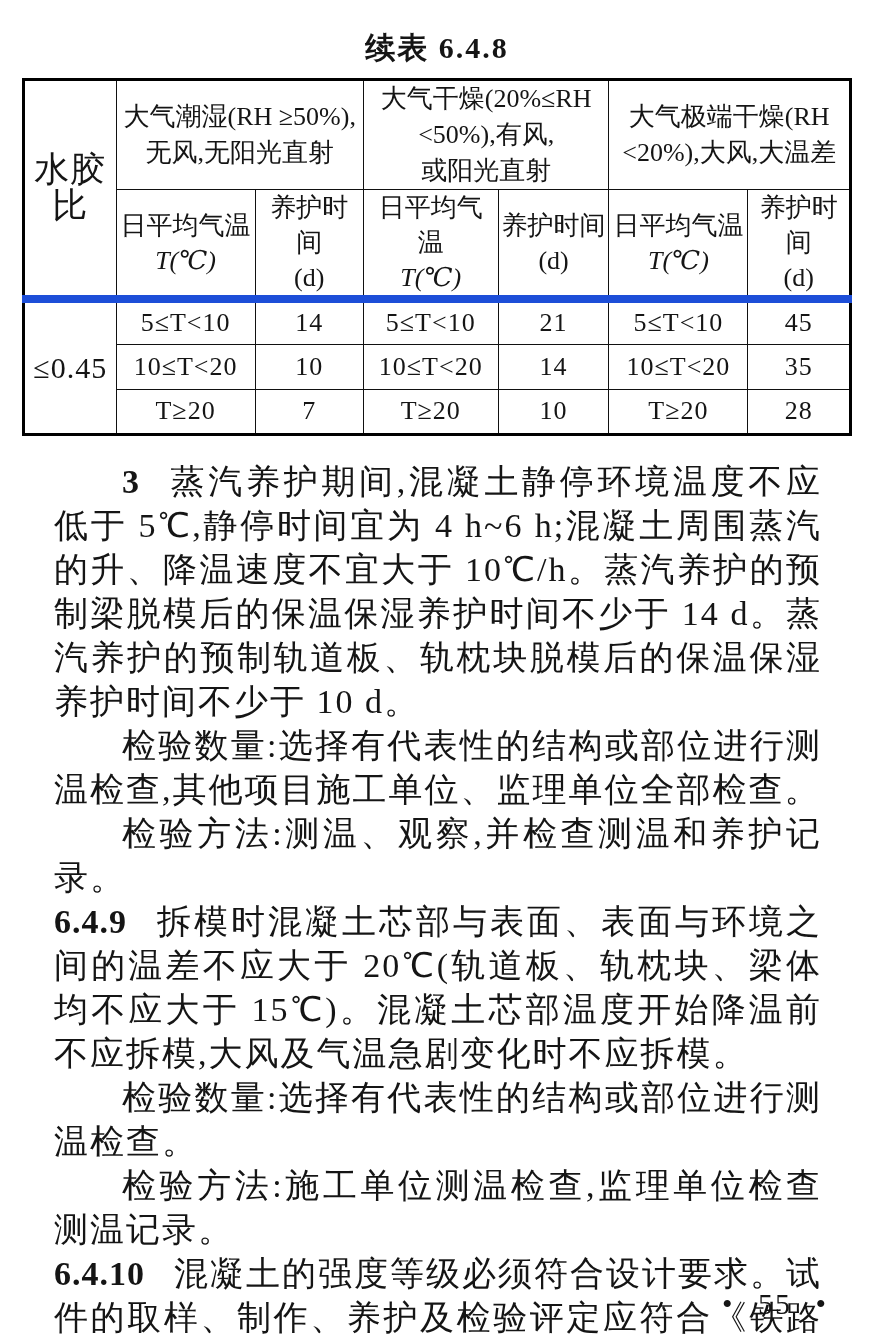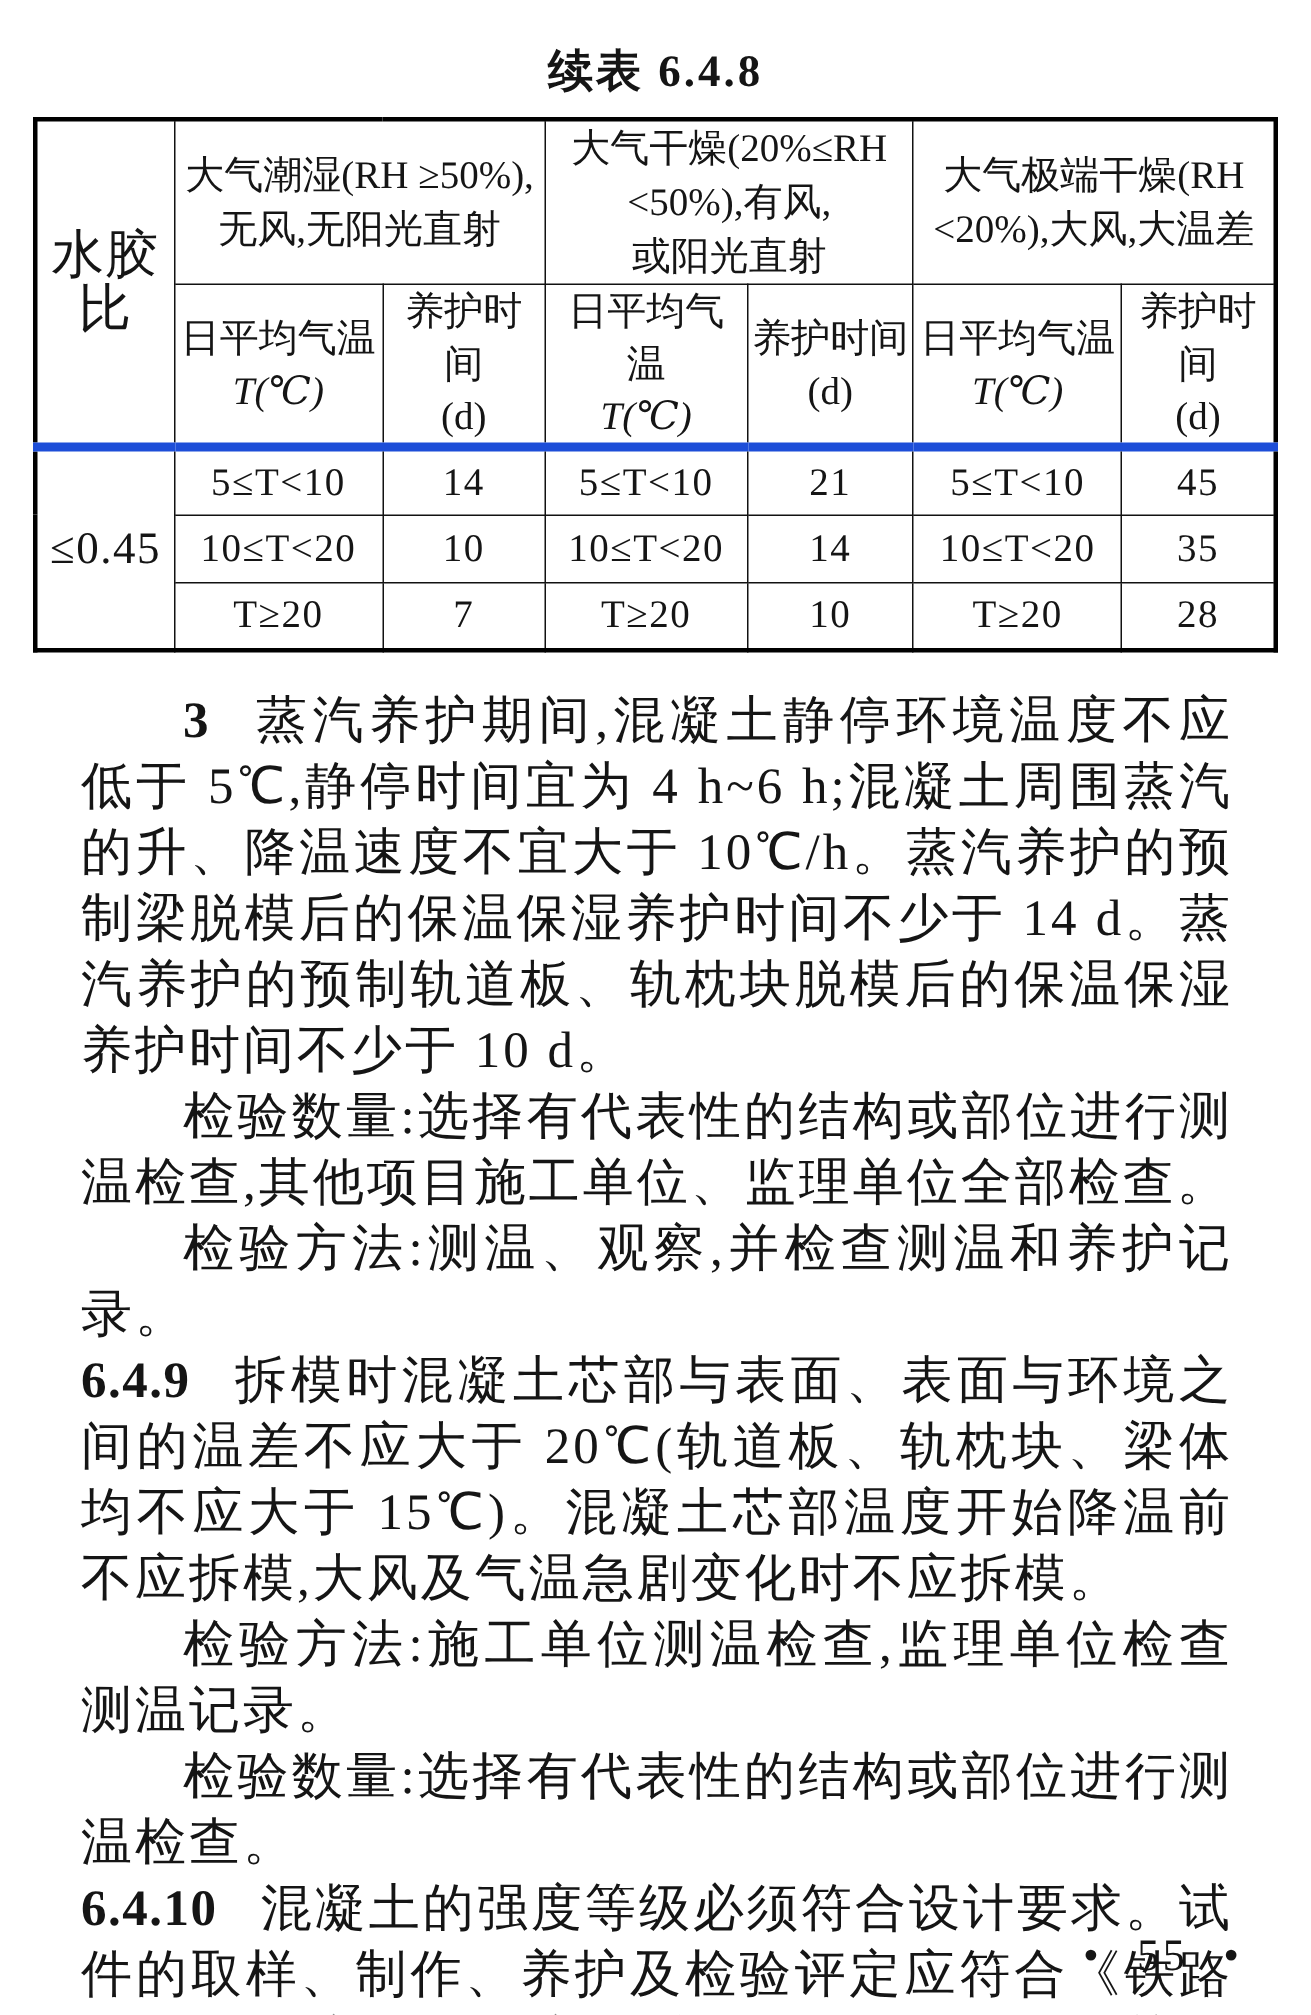--- a/index.html
+++ b/index.html
@@ -38,21 +38,21 @@
   .curing-table td {
     border: 1px solid #111;
     text-align: center;
     vertical-align: middle;
     padding: 0 2px;
     font-weight: normal;
   }
   .group-row td { height: 108px; line-height: 36px; }
   .sub-row td   { height: 78px;  line-height: 35px; }
   .data-row td  { height: 45px; letter-spacing: 1px; }
-  .data-row-first td { border-top: 6px solid #1d4ed8; font-family: Liberation Serif, serif; }
+  .data-row-first td { border-top: 8px solid #1d4ed8; font-family: Liberation Serif, serif; }
   .corner-cell { font-size: 35px; letter-spacing: 1px; }
   .row-label-cell { font-size: 30px; }
   .sub-line2 { font-style: italic; }
   .sub-line2.upright { font-style: normal; }
 
   
   .content {
     margin: 24px 52px 0 54px;
     font-size: 34px;
     line-height: 44px;
@@ -163,21 +163,21 @@
       <td>28</td>
     </tr>
   </tbody>
     </table>
 
   <div class="content">
     <p><b class="num">3</b><span>蒸汽养护期间,混凝土静停环境温度不应低于 5℃,静停时间宜为 4 h~6 h;混凝土周围蒸汽的升、降温速度不宜大于 10℃/h。蒸汽养护的预制梁脱模后的保温保湿养护时间不少于 14 d。蒸汽养护的预制轨道板、轨枕块脱模后的保温保湿养护时间不少于 10 d。</span></p>
     <p><span>检验数量:选择有代表性的结构或部位进行测温检查,其他项目施工单位、监理单位全部检查。</span></p>
     <p><span>检验方法:测温、观察,并检查测温和养护记录。</span></p>
     <p class="section"><b class="num">6.4.9</b><span>拆模时混凝土芯部与表面、表面与环境之间的温差不应大于 20℃(轨道板、轨枕块、梁体均不应大于 15℃)。混凝土芯部温度开始降温前不应拆模,大风及气温急剧变化时不应拆模。</span></p>
+    <p><span>检验数量:选择有代表性的结构或部位进行测温检查。</span></p>
     <p><span>检验方法:施工单位测温检查,监理单位检查测温记录。</span></p>
-    <p><span>检验数量:选择有代表性的结构或部位进行测温检查。</span></p>
     <p class="section"><b class="num">6.4.10</b><span>混凝土的强度等级必须符合设计要求。试件的取样、制作、养护及检验评定应符合《铁路混凝土强度检验评定标准》TB 10425 的相关规定。</span></p>
 
   </div>
 
   <div class="page-number">• 55 •</div>
 
 </div>
 
 </body></html>

